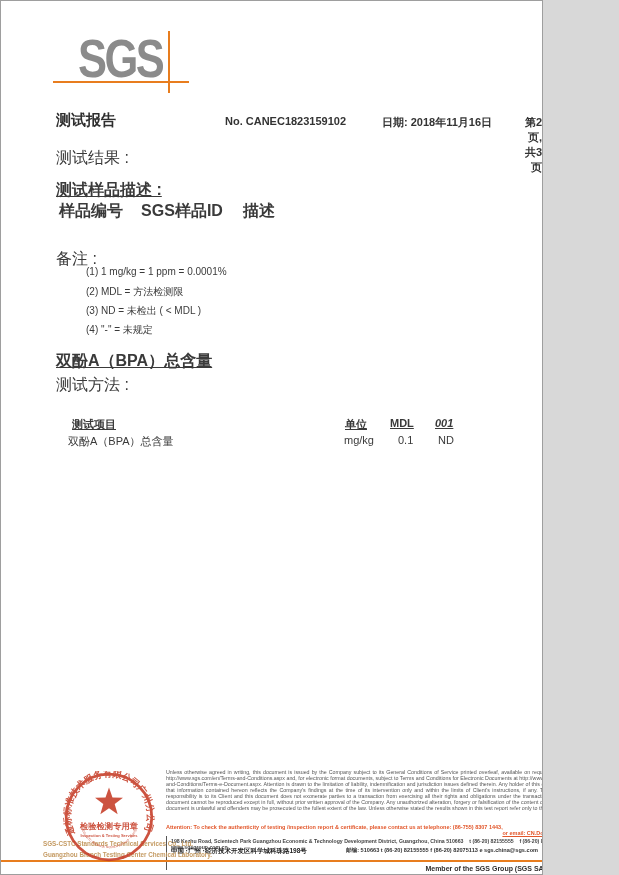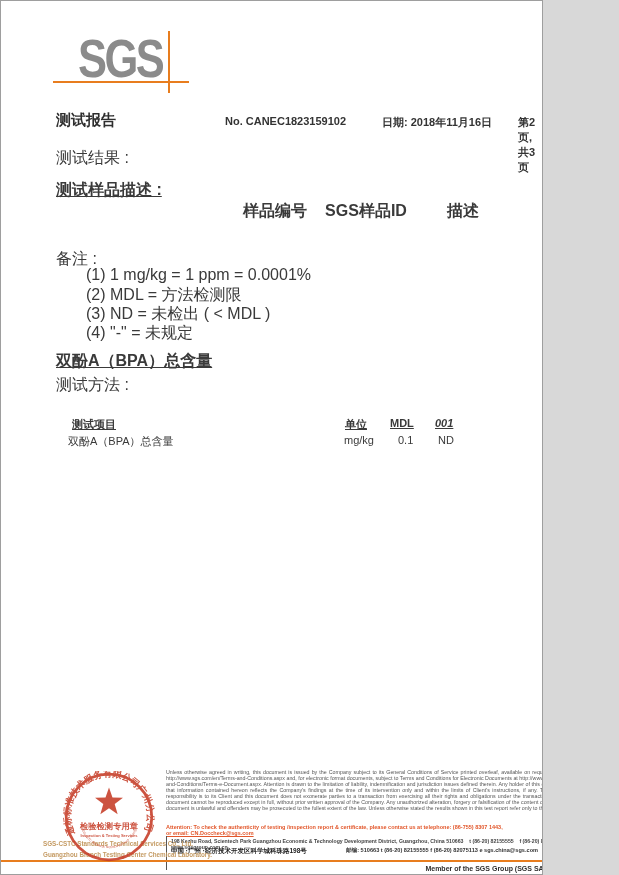--- a/index.html
+++ b/index.html
@@ -11,34 +11,34 @@
   .abs{position:absolute;}
   
   .logo-text{left:77px;top:31px;font-size:53px;line-height:1;font-weight:bold;
     color:#8b8b8b;letter-spacing:-3px;transform:scaleX(0.82);transform-origin:0 0;}
   .logo-hline{left:52px;top:80px;width:136px;height:2px;background:#e87d1e;}
   .logo-vline{left:167px;top:30px;width:2px;height:62px;background:#e87d1e;}
   
   .doc-title{left:55px;top:110px;font-size:15px;font-weight:bold;color:#2e2e2e;}
   .report-no{left:224px;top:114px;font-size:11px;font-weight:bold;color:#333;}
   .date-info{left:381px;top:114px;font-size:11px;font-weight:bold;color:#333;}
-  .page-info{left:517px;top:114px;font-size:11px;font-weight:bold;color:#333;}
+  .page-info{left:517px;top:114px;font-size:11px;font-weight:bold;color:#333;text-align:right;}
   
   .t11{font-size:16px;color:#3a3a3a;}
   .bold{font-weight:bold;}
-  .und{text-decoration:underline;}
+  .und{text-decoration:underline;text-align:right;}
   .results-label{left:55px;top:147px;}
   .sample-desc{left:55px;top:179px;}
   .sample-table{left:58px;top:201px;width:420px;}
-  .st-row{display:flex;line-height:18px;justify-content:flex-end;}
+  .st-row{display:flex;line-height:18px;}
   .st-c1{width:64px;text-align:center;}
   .st-c2{width:118px;text-align:center;}
-  .st-c3{padding-left:2px;text-align:left;margin-left:20px;}
+  .st-c3{padding-left:2px;text-align:left;}
   .remarks-label{left:55px;top:248px;}
-  .remark{left:85px;font-size:16px;}
+  .remark{left:85px;font-size:10px;}
   .bpa-heading{left:55px;top:350px;}
   .method-label{left:55px;top:374px;}
   .method-line1{left:115px;top:374px;}
   .method-line2{left:115px;top:395px;}
   
   .rt{font-size:11px;margin-left:10px;}
   .rt-i{font-style:italic;}
   
   .disclaimer{left:165px;top:768px;width:424px;font-size:5.3px;line-height:6px;
     color:#565656;text-align:justify;}

